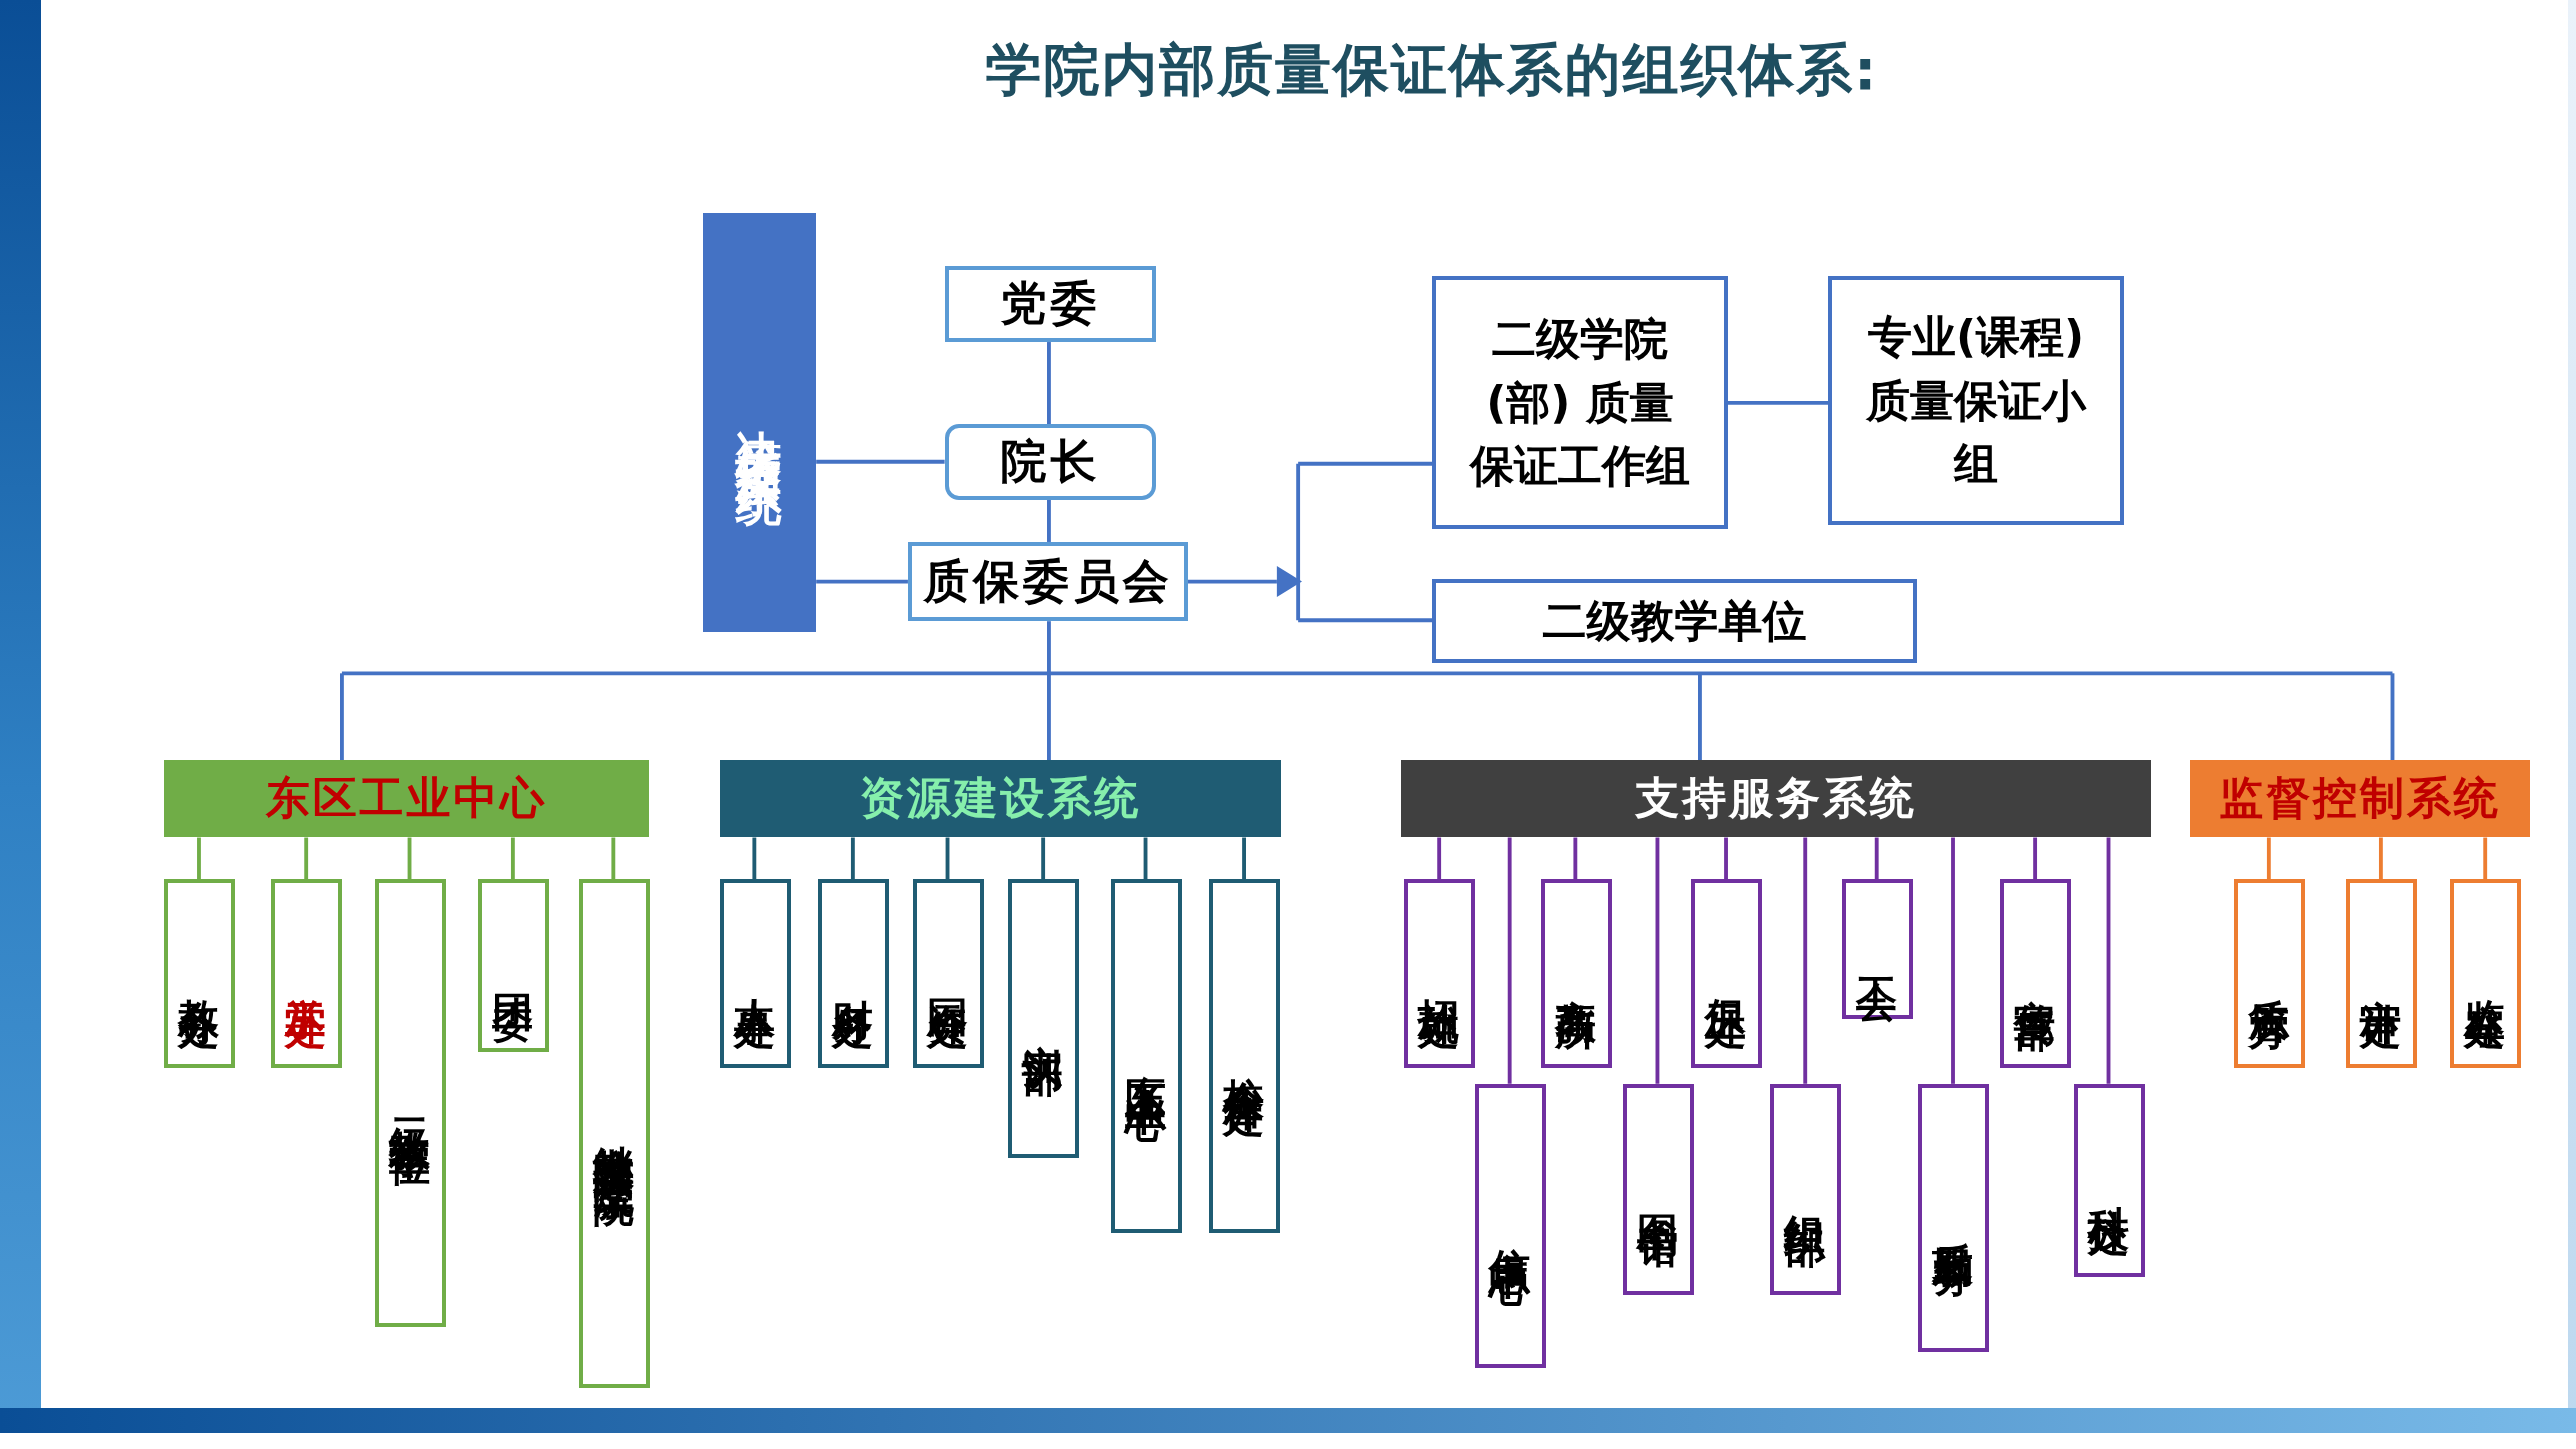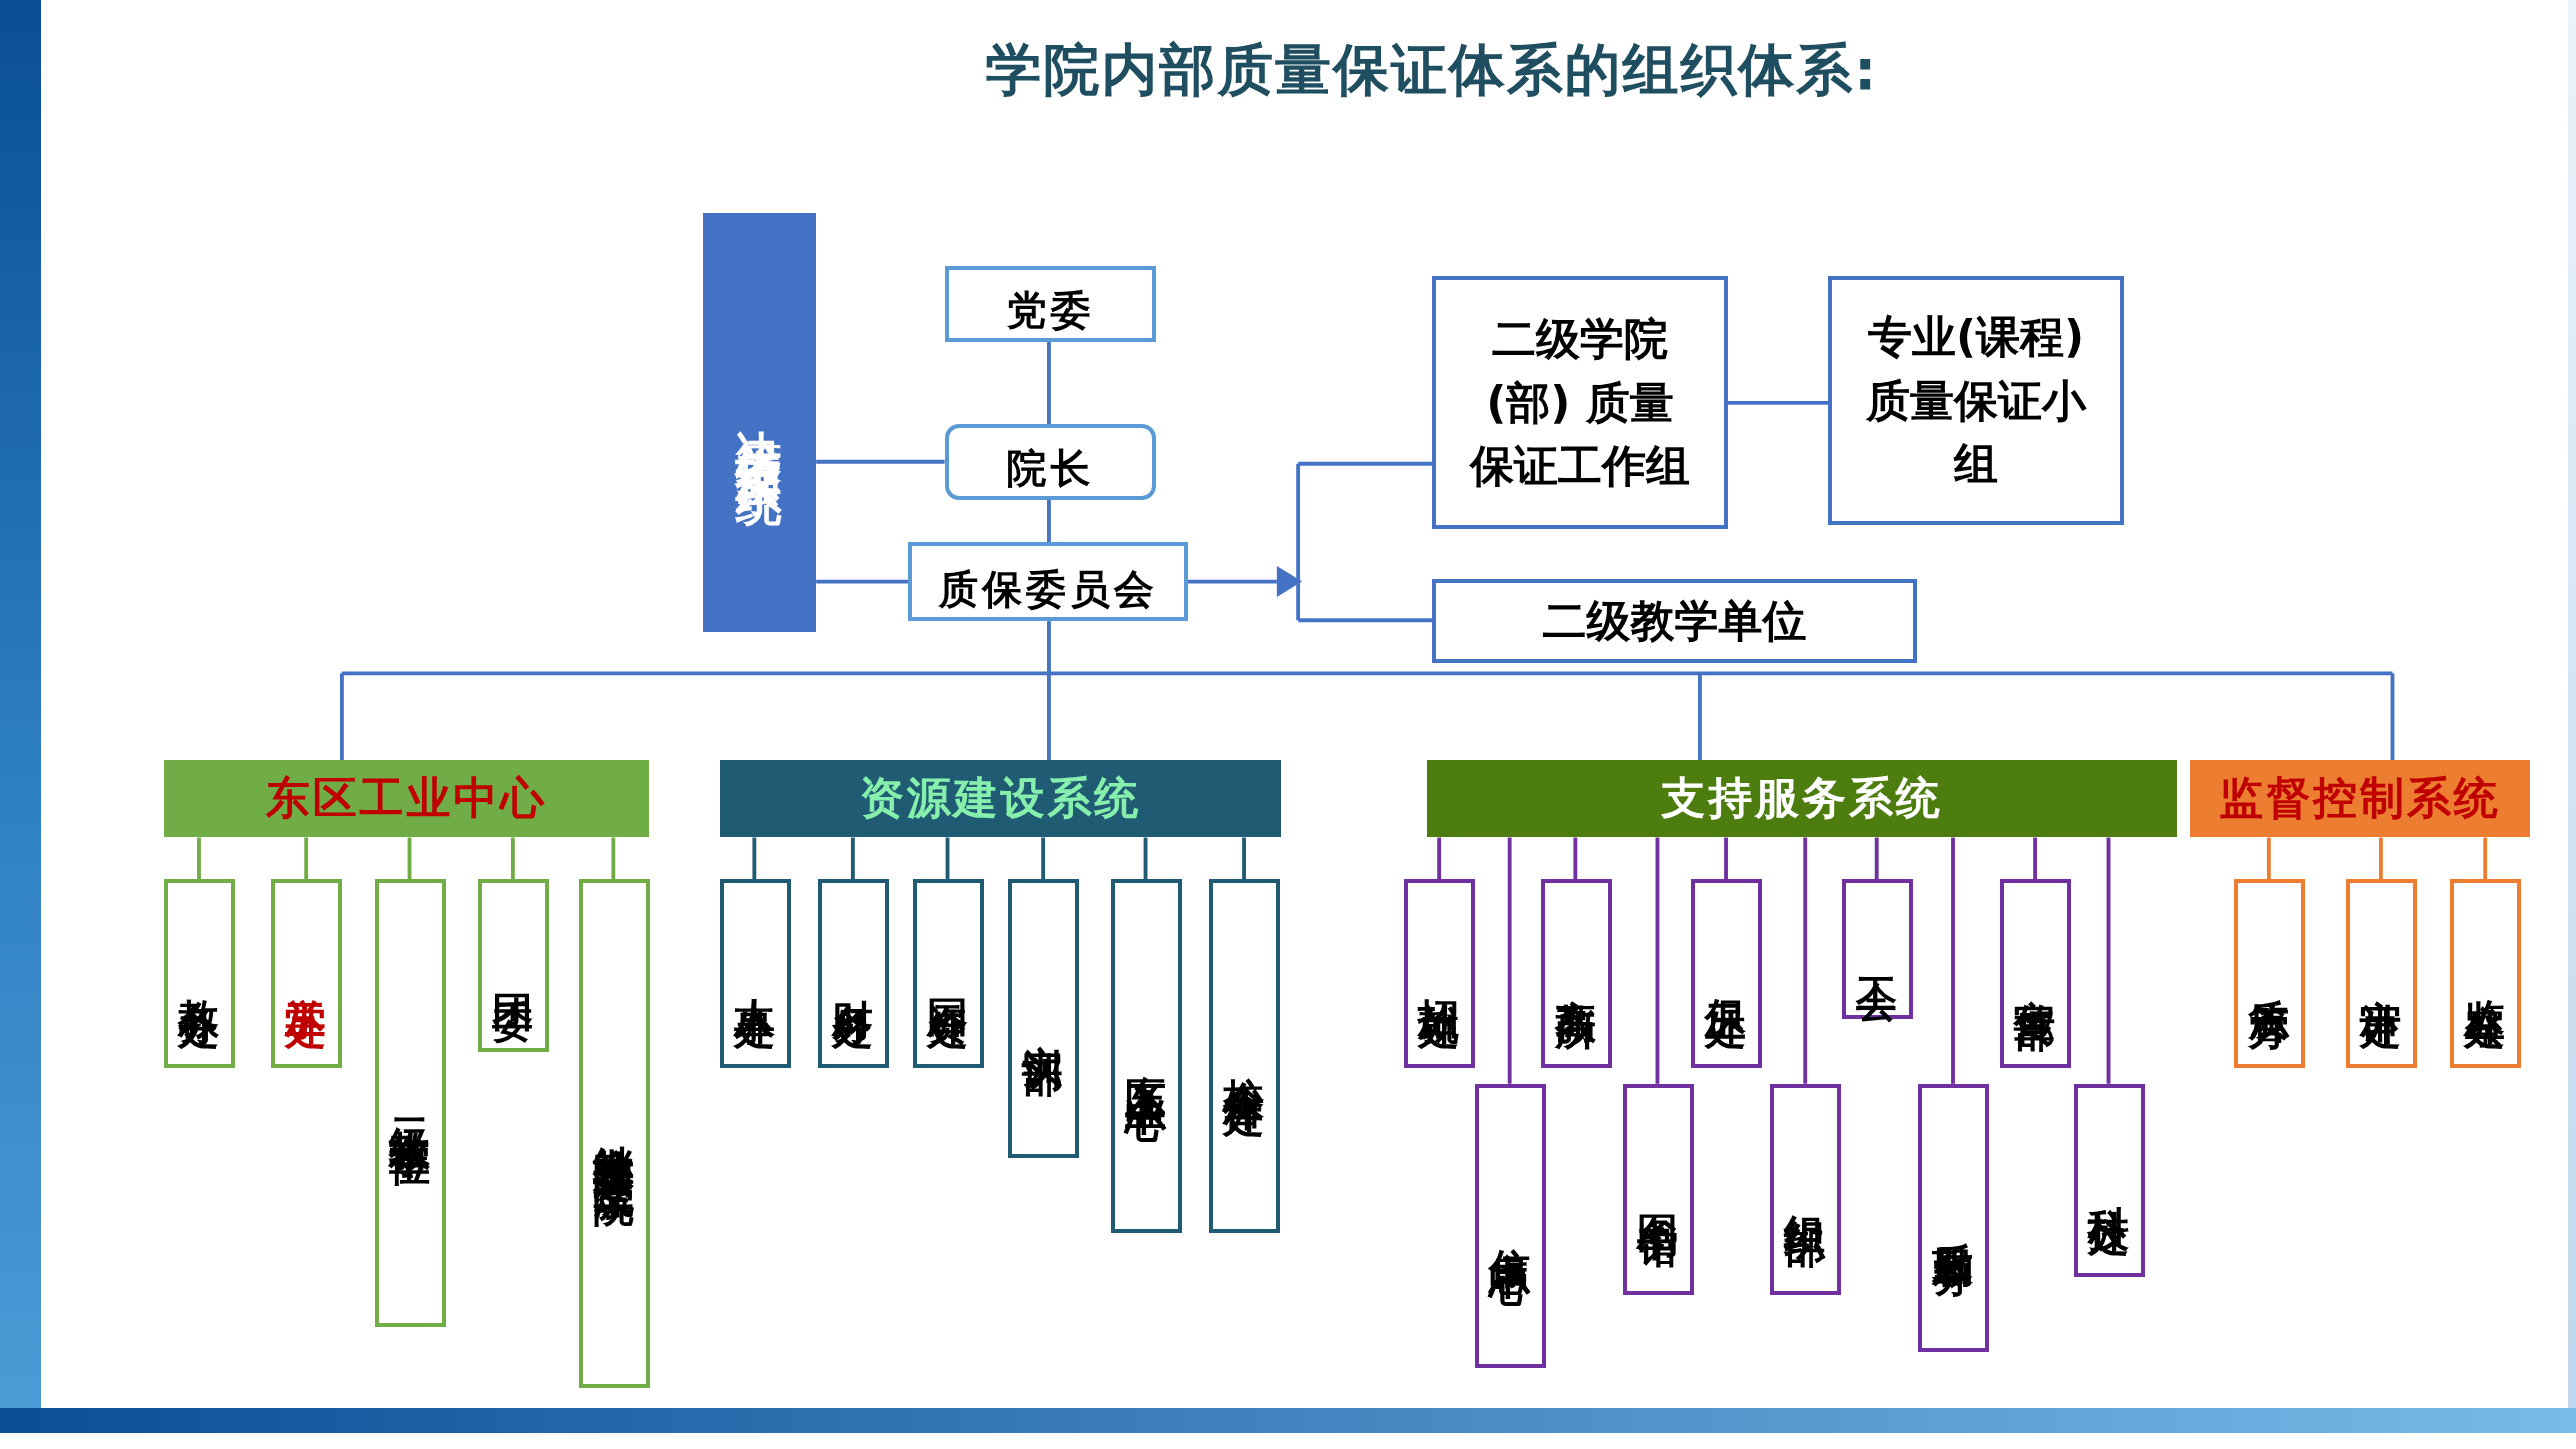--- a/index.html
+++ b/index.html
@@ -19,38 +19,38 @@
     font-size:56px; font-weight:bold; color:#1e4e60; white-space:nowrap; letter-spacing:1.9px;
   }
 
   .connectors { position:absolute; left:0; top:0; pointer-events:none; }
 
   .box {
     position:absolute; background:#ffffff; box-sizing:border-box;
     display:flex; align-items:center; justify-content:center;
     font-weight:bold; color:#000; text-align:center;
   }
-  .chain-box { border:4.8px solid #5b9bd5; font-size:40px; letter-spacing:3.9px;align-items:flex-end; }
+  .chain-box { border:4.8px solid #5b9bd5; font-size:46px; letter-spacing:3.9px; }
   .work-box  { border:4.8px solid #4472c4; font-size:44px; line-height:1.45; white-space:pre-line; }
 
   .decision-bar {
     position:absolute; left:703px; top:213px; width:113px; height:419px;
     background:#4472c4; color:#fff; display:flex; align-items:center; justify-content:center;
     font-weight:bold; font-size:46px;
   }
   .vtext { writing-mode:vertical-rl; text-orientation:upright; letter-spacing:9.7px; }
 
   .header {
     position:absolute; top:760px; height:77px; box-sizing:border-box;
     display:flex; align-items:center; justify-content:center;
     font-weight:bold; font-size:44px; letter-spacing:2.9px;
   }
   .hdr-green  { left:164px;  width:485px; background:#70ad47; color:#c00000; }
   .hdr-teal   { left:720px;  width:561px; background:#1f5c73; color:#86efac; }
-  .hdr-purple { left:1401px; width:750px; background:#4d7c0f; color:#ffffff;margin-left:26px; }
+  .hdr-purple { left:1401px; width:750px; background:#404040; color:#ffffff; }
   .hdr-orange { left:2190px; width:340px; background:#ed7d31; color:#c00000; }
 
   .vbox {
     position:absolute; top:879px; width:71px; background:#fff; box-sizing:border-box;
     display:flex; align-items:center; justify-content:center;
     font-weight:bold; font-size:41px; color:#000;
   }
   .vbox .vtext { letter-spacing:4.8px; }
   .g { border:4.8px solid #70ad47; }
   .t { border:4.8px solid #1f5c73; }

